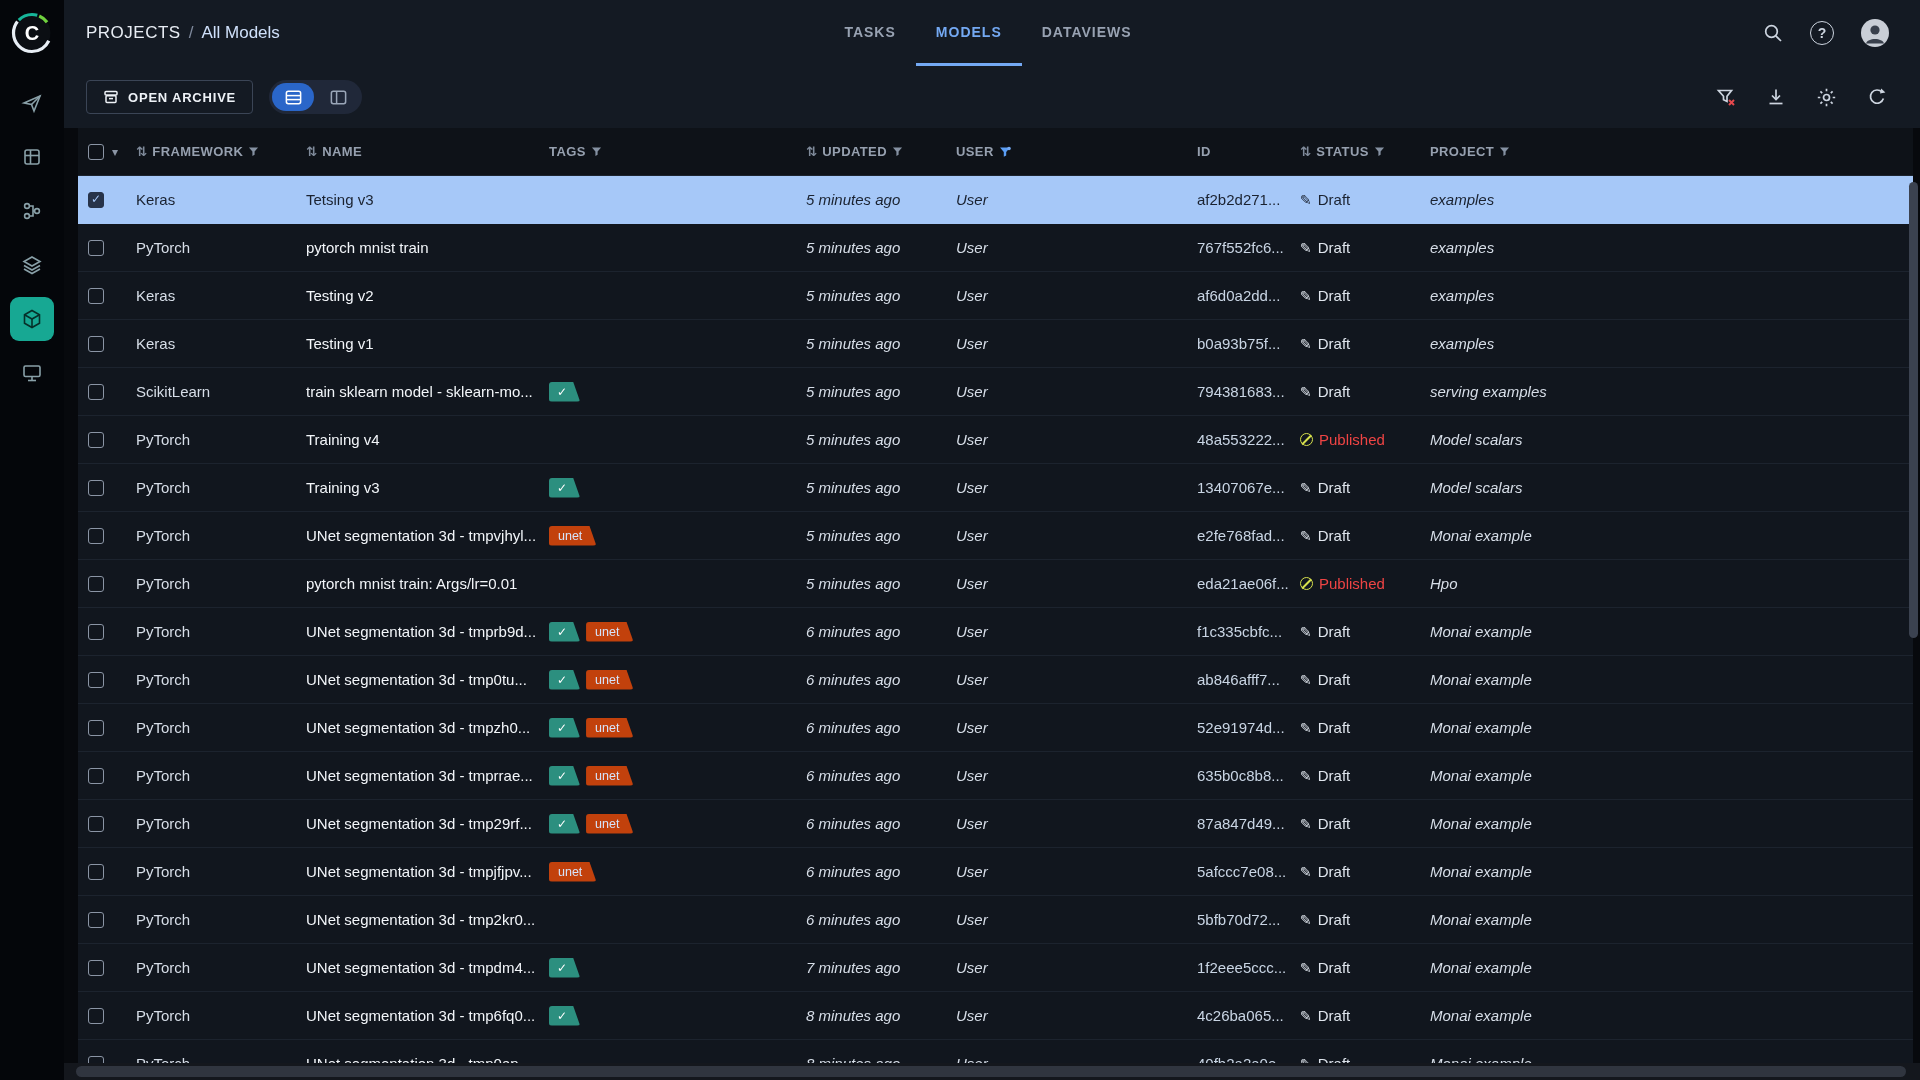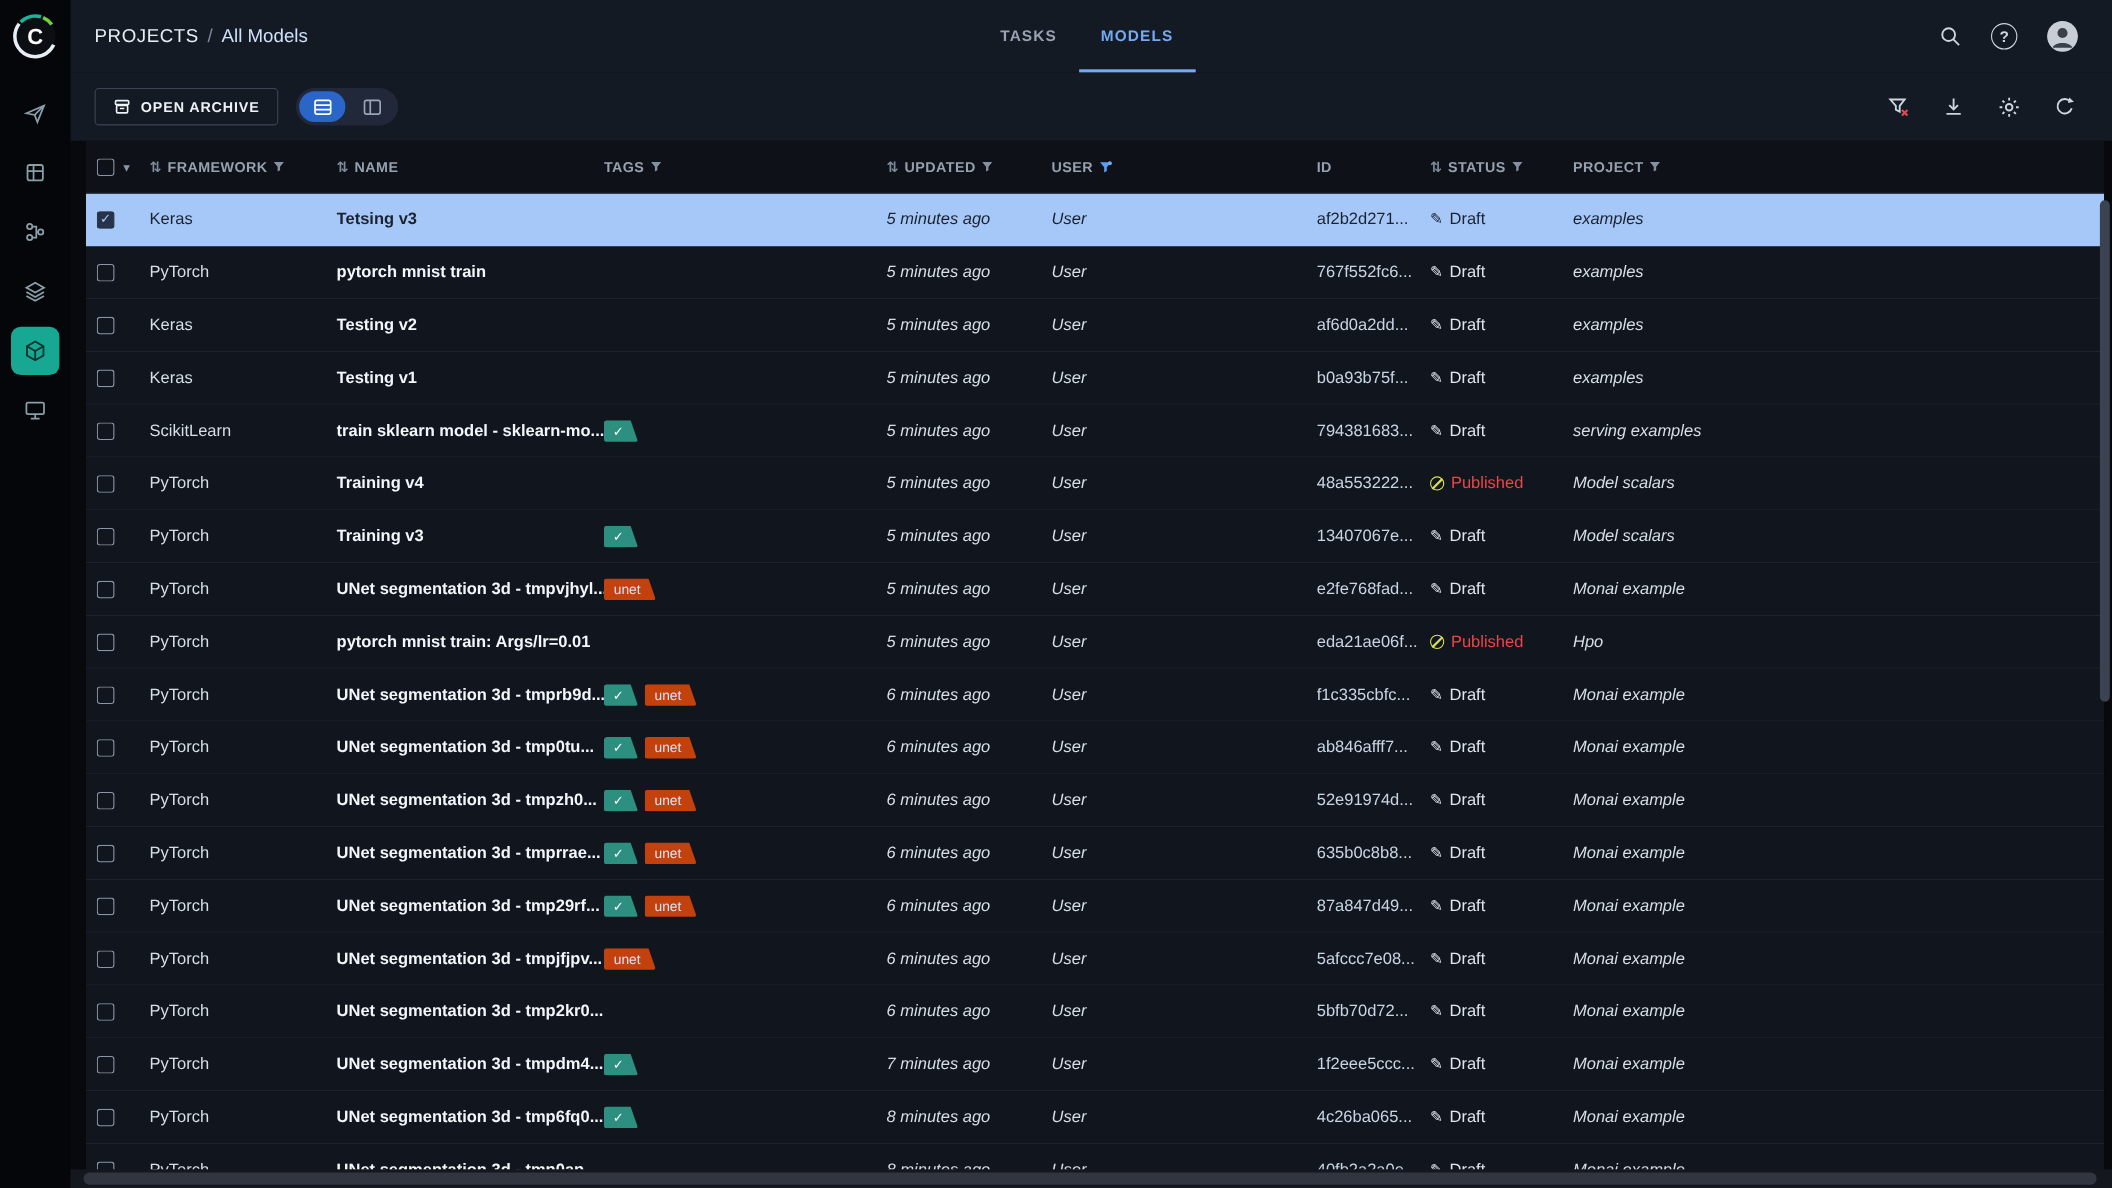--- a/index.html
+++ b/index.html
@@ -101,21 +101,21 @@
   .funnel.active { fill:#5b9ef5; }
   .caret { color:#8b95a5; font-size:12px; cursor:pointer; margin-left:2px; }
 
   .tbody { flex:1; overflow:hidden; }
   .row {
     height:48px; background:#11161e; border-bottom:1px solid #1c232e;
     padding-left:10px; font-size:15px; cursor:pointer;
   }
   .cell { display:flex; align-items:center; gap:6px; white-space:nowrap; overflow:hidden; padding-right:10px; }
   .cell-framework { color:#d7dee8; }
-  .cell-name { font-weight:bold; color:#f3f6fa; }
+  .cell-name { font-weight:normal; color:#f3f6fa; }
   .cell-updated, .cell-user, .cell-project { color:#d7dee8;font-style:italic; }
   .cell-id { color:#c9d5e4; }
   .cell-status { color:#dfe5ed; }
   .pencil-icon { font-size:14px; }
   .status-published .status-label { color:#ef4444; }
   .pub-icon {
     width:13px; height:13px; border:1.5px solid #d7e14c; border-radius:50%;
     position:relative; display:inline-block; flex-shrink:0;
   }
   .pub-icon::after {
@@ -223,20 +223,21 @@
 
     <header class="topbar">
       <div class="breadcrumb">
         <span class="crumb-parent">PROJECTS</span>
         <span class="crumb-sep">/</span>
         <span class="crumb-current">All Models</span>
       </div>
       <nav class="tabs">
         <div class="tab">TASKS</div>
         <div class="tab active">MODELS</div>
+        <div class="tab">DATAVIEWS</div>
       </nav>
       <div class="topbar-actions">
         <div class="icon-btn">
           <svg width="22" height="22" viewBox="0 0 22 22">
               <circle cx="9.5" cy="9.5" r="5.8"></circle>
               <line x1="13.8" y1="13.8" x2="19" y2="19"></line>
             </svg>
         </div>
         <div class="icon-btn">
           <span class="help-circle">?</span>

